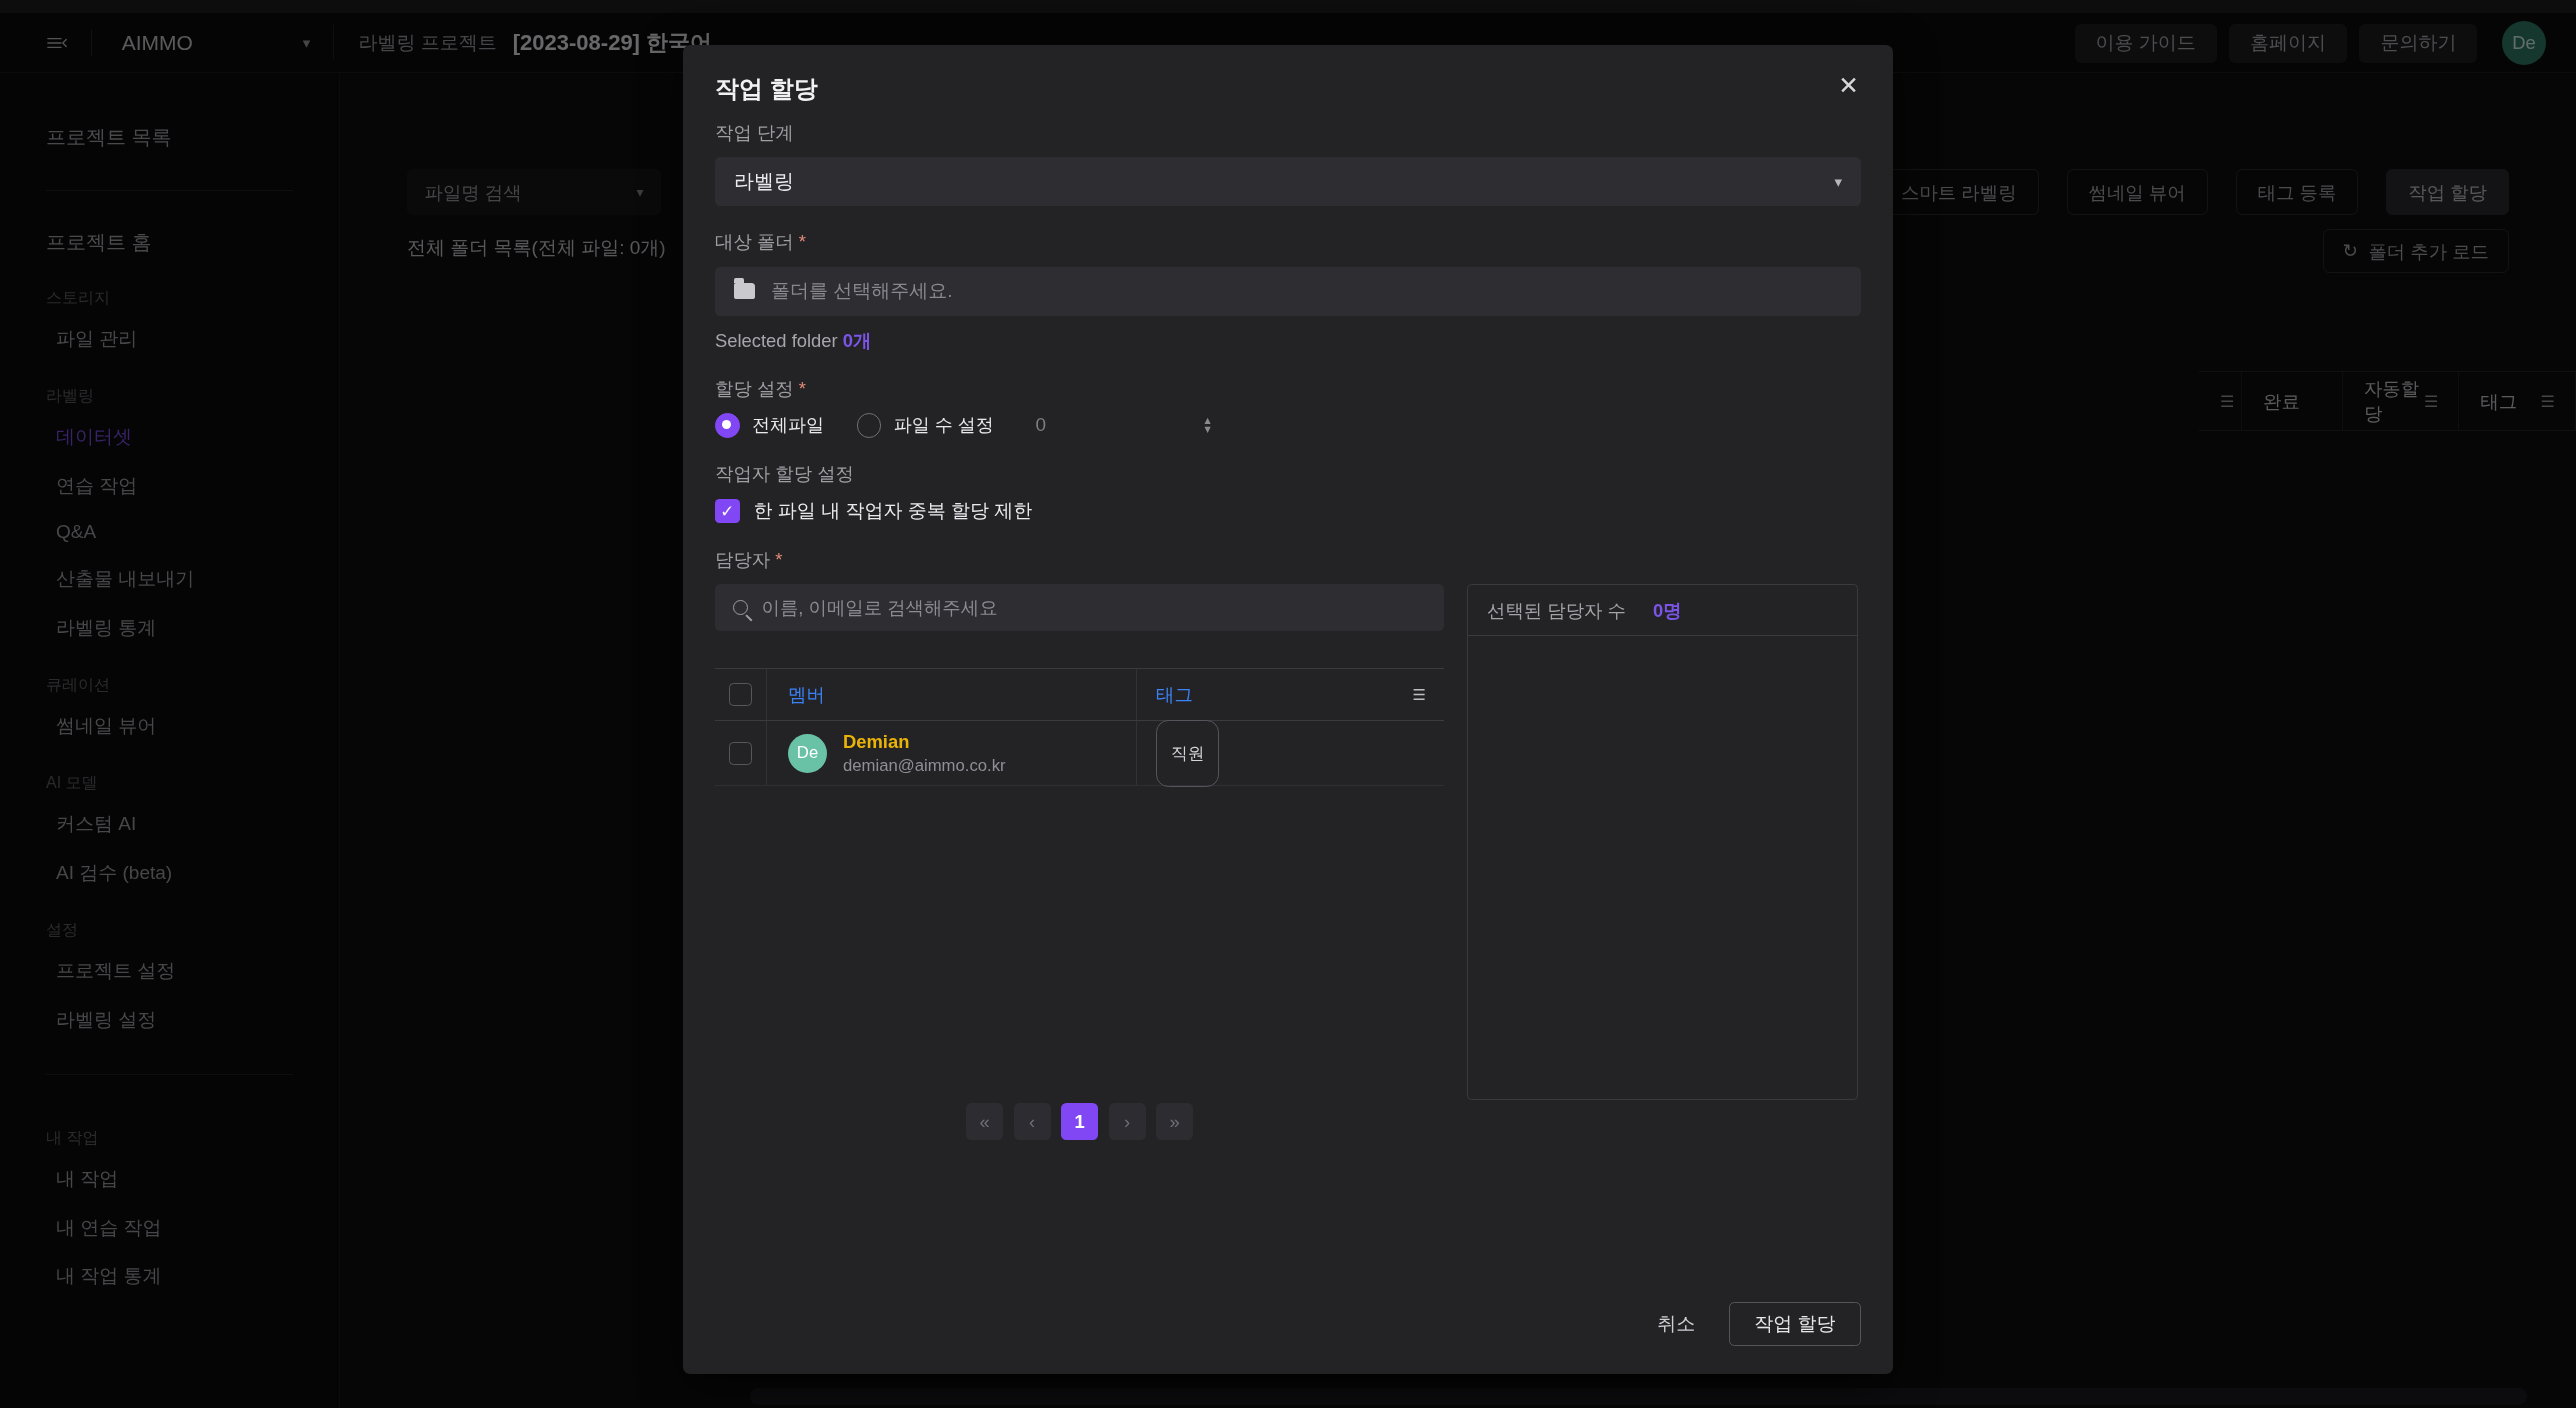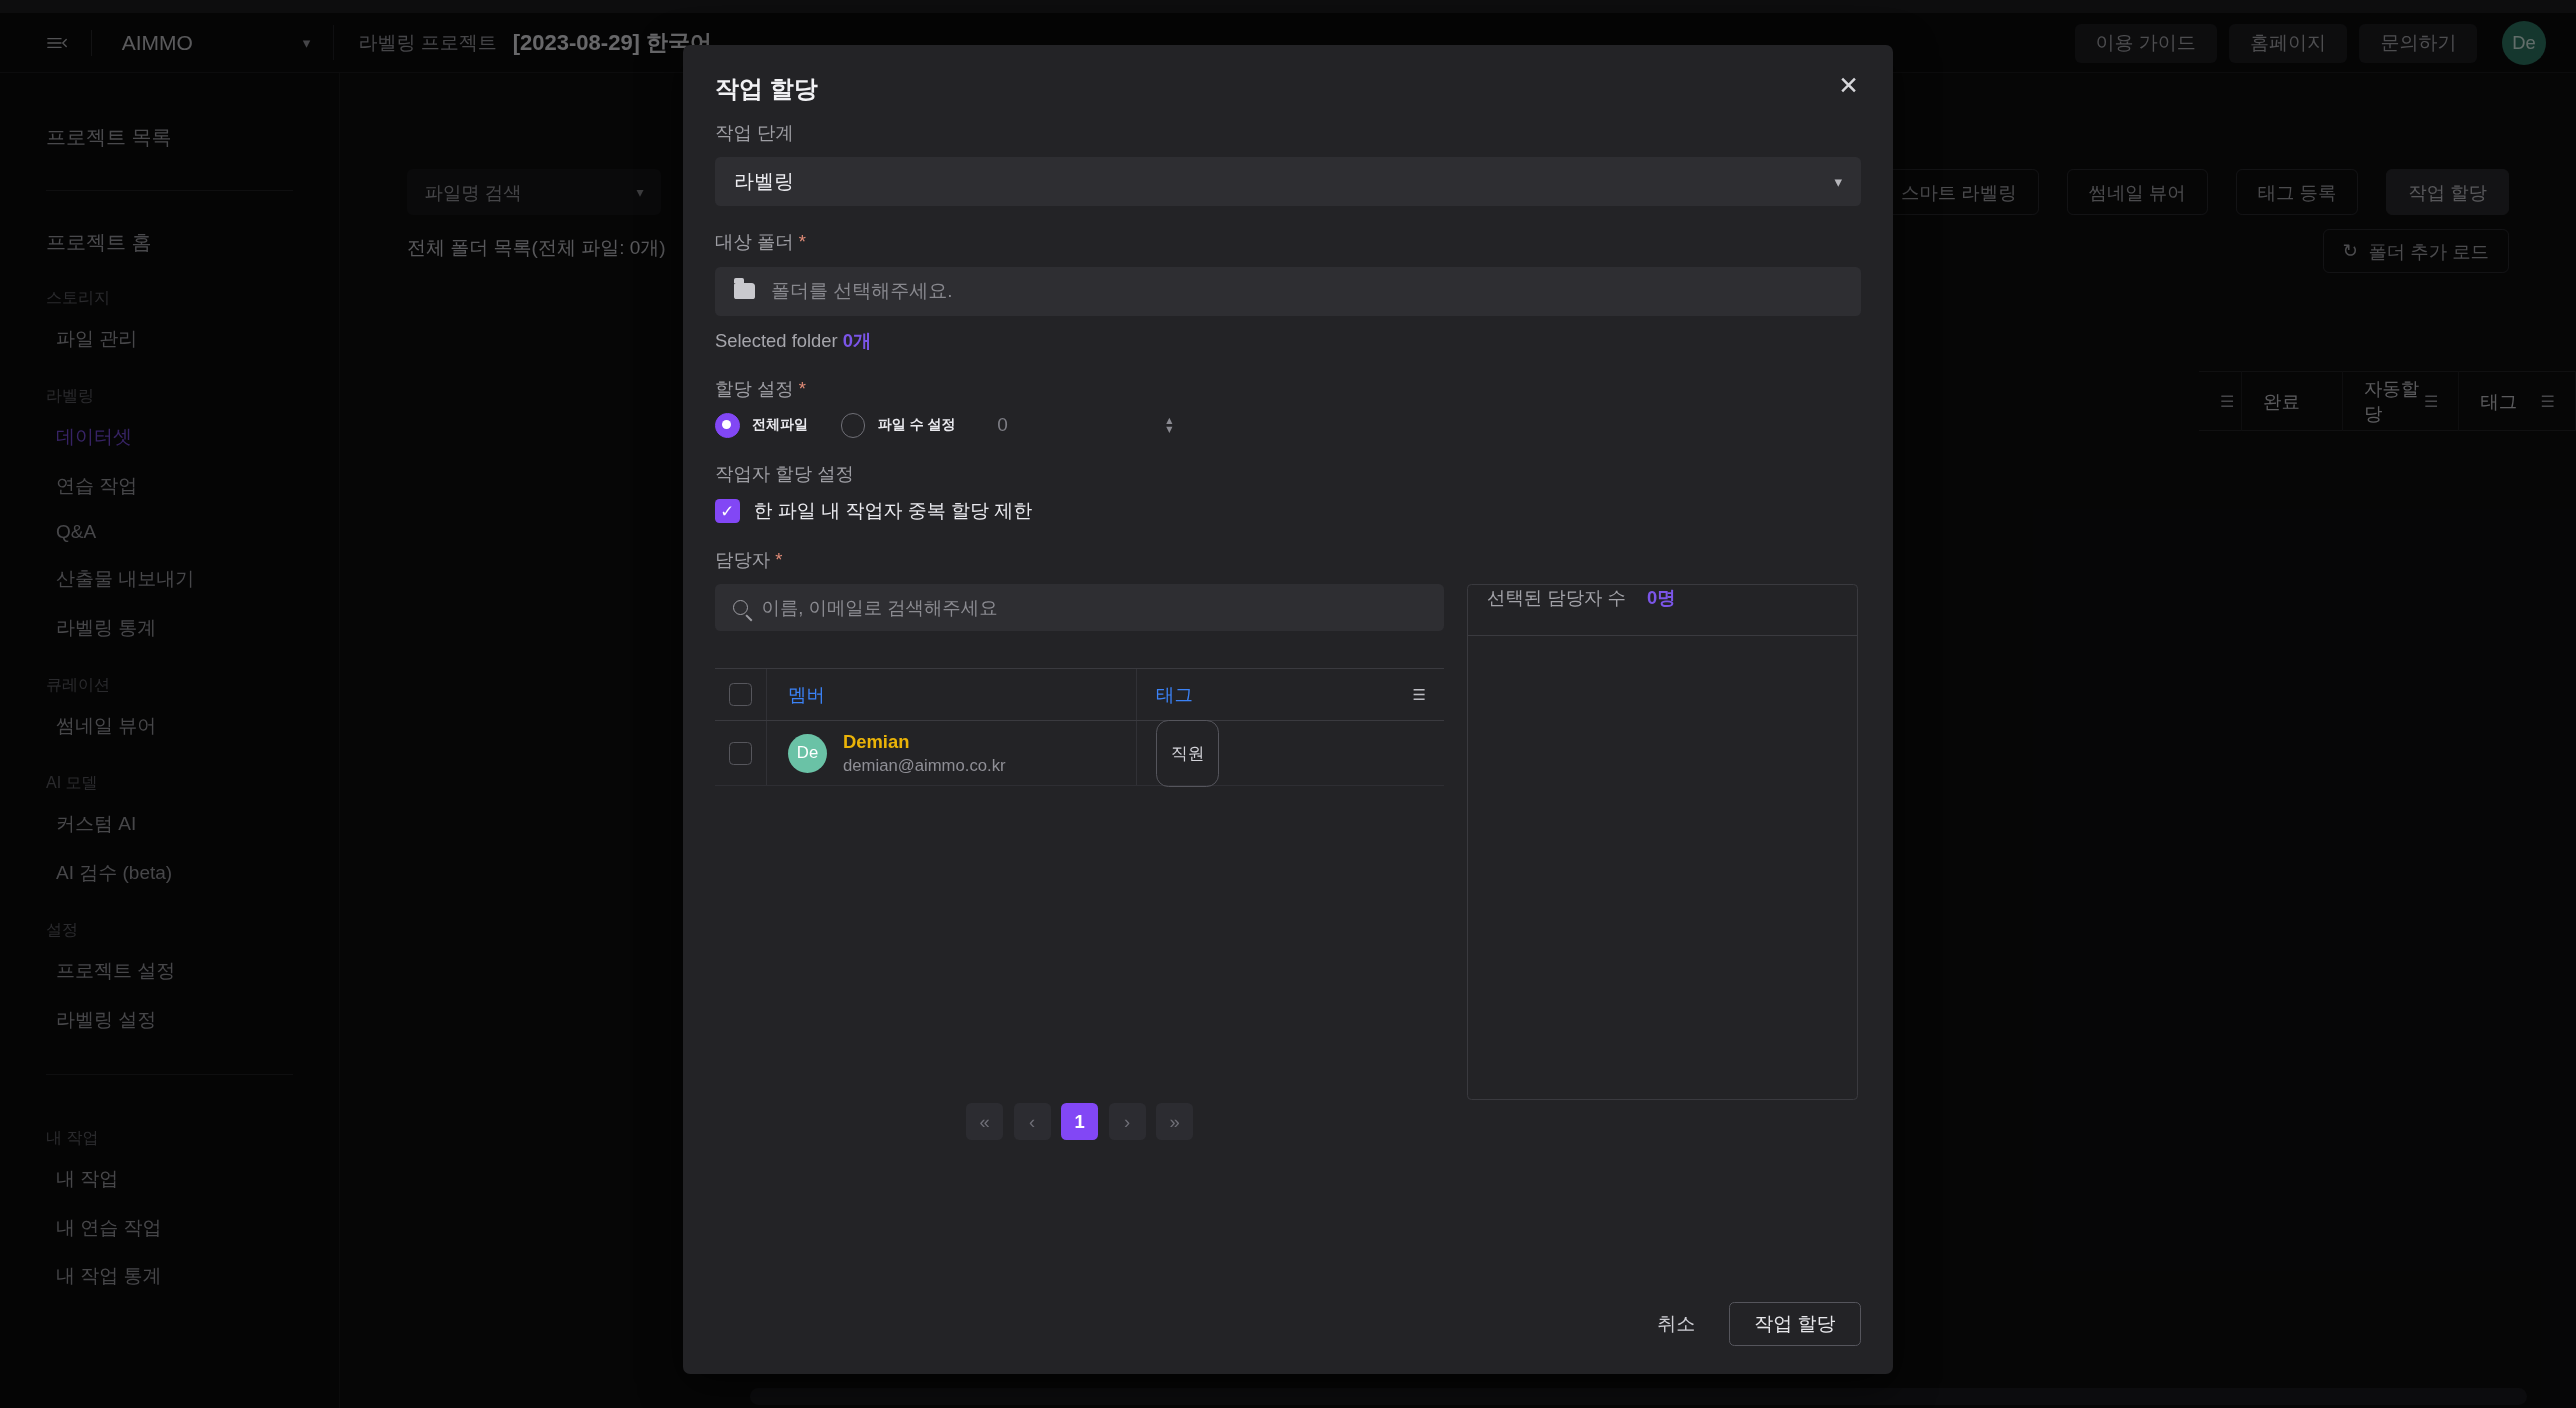--- a/index.html
+++ b/index.html
@@ -139,21 +139,21 @@
   .folder-ico { width: 21px; height: 16.7px; background: #c9c9ce; border-radius: 1.8px 3.5px 2.6px 2.6px; position: relative; }
   .folder-ico::before { content:''; position:absolute; left:0; top:-4.4px; width:9.6px; height:4.4px; background:#c9c9ce; border-radius:1.8px 1.8px 0 0; }
 
   .selected-note { margin-top: 12.3px; color: #a6a6ac; font-size: 18.4px; }
   .selected-note b { color: #7b55e8; font-weight: 700; }
 
   .radio-row { display: flex; align-items: center; margin-top: 7px; }
   .radio { width: 24.6px; height: 24.6px; border-radius: 50%; border: 1.8px solid #6f6f76; position: relative; }
   .radio.on { background: #8247f5; border-color: #8247f5; }
   .radio.on::after { content:''; position:absolute; left:6.1px; top:6.1px; width:8.8px; height:8.8px; border-radius:50%; background:#fff; }
-  .radio-label { color: #e9e9ee; font-size: 14px; margin-left: 12.3px; margin-right: 33px; font-weight: bold; }
+  .radio-label { color: #e9e9ee; font-size: 18px; margin-left: 12.3px; margin-right: 33px; }
   .num-box { display: flex; align-items: center; justify-content: space-between; width: 175px; margin-left: 8.8px; }
   .num-val { color: #7d7d84; font-size: 19px; }
   .spinner { display: flex; flex-direction: column; color: #8a8a91; font-size: 12.3px; line-height: 9.6px; }
 
   .checkbox-row { display: flex; align-items: center; margin-top: 7px; }
   .cbx { width: 24.6px; height: 24.6px; border-radius: 4.4px; background: #8247f5; color: #fff;
          display: flex; align-items: center; justify-content: center; font-size: 16.7px; }
   .cbx-label { color: #e9e9ee; font-size: 19px; margin-left: 14px; }
 
   .assignee-cols { display: flex; gap: 23px; margin-top: 3.5px; }
@@ -187,21 +187,21 @@
   .tag-pill { border: 0.9px solid #55555c; border-radius: 12.3px; padding: 21px 14px; color: #d4d4da; font-size: 16.7px; }
   .filter-ico { color: #bdbdc3; font-size: 15px; letter-spacing: -0.9px; }
 
   .pager { display: flex; gap: 10.5px; justify-content: center; margin-top: 317px; }
   .pg {
     width: 37px; height: 37px; border-radius: 5.3px; background: #2c2c31;
     color: #6f6f77; font-size: 18.4px; display: flex; align-items: center; justify-content: center;
   }
   .pg.active { background: #8247f5; color: #fff; font-weight: 600; }
 
-  .rc-head { height: 51px; border-bottom: 0.9px solid #3a3a3f; display: flex; align-items: flex-start; padding: 0 19px; gap: 21px; }
+  .rc-head { height: 51px; border-bottom: 0.9px solid #3a3a3f; display: flex; align-items: center; padding: 0 19px; gap: 27px; }
   .rc-head .lb { color: #a3a3a9; font-size: 18.4px; }
   .rc-head .vl { color: #7b55e8; font-size: 18.4px; font-weight: 700; }
   .rc-empty { padding: 23px 21px; color: #d7d7dc; font-size: 18.4px; }
 
   .modal-foot {
     flex: 0 0 auto; height: 91px; display: flex; align-items: center;
     justify-content: flex-end; gap: 24.6px; padding: 0 32px 8.8px 0;
   }
   .btn-text { color: #cfcfd5; font-size: 19px; padding: 0 8.8px; }
   .btn-outline {

